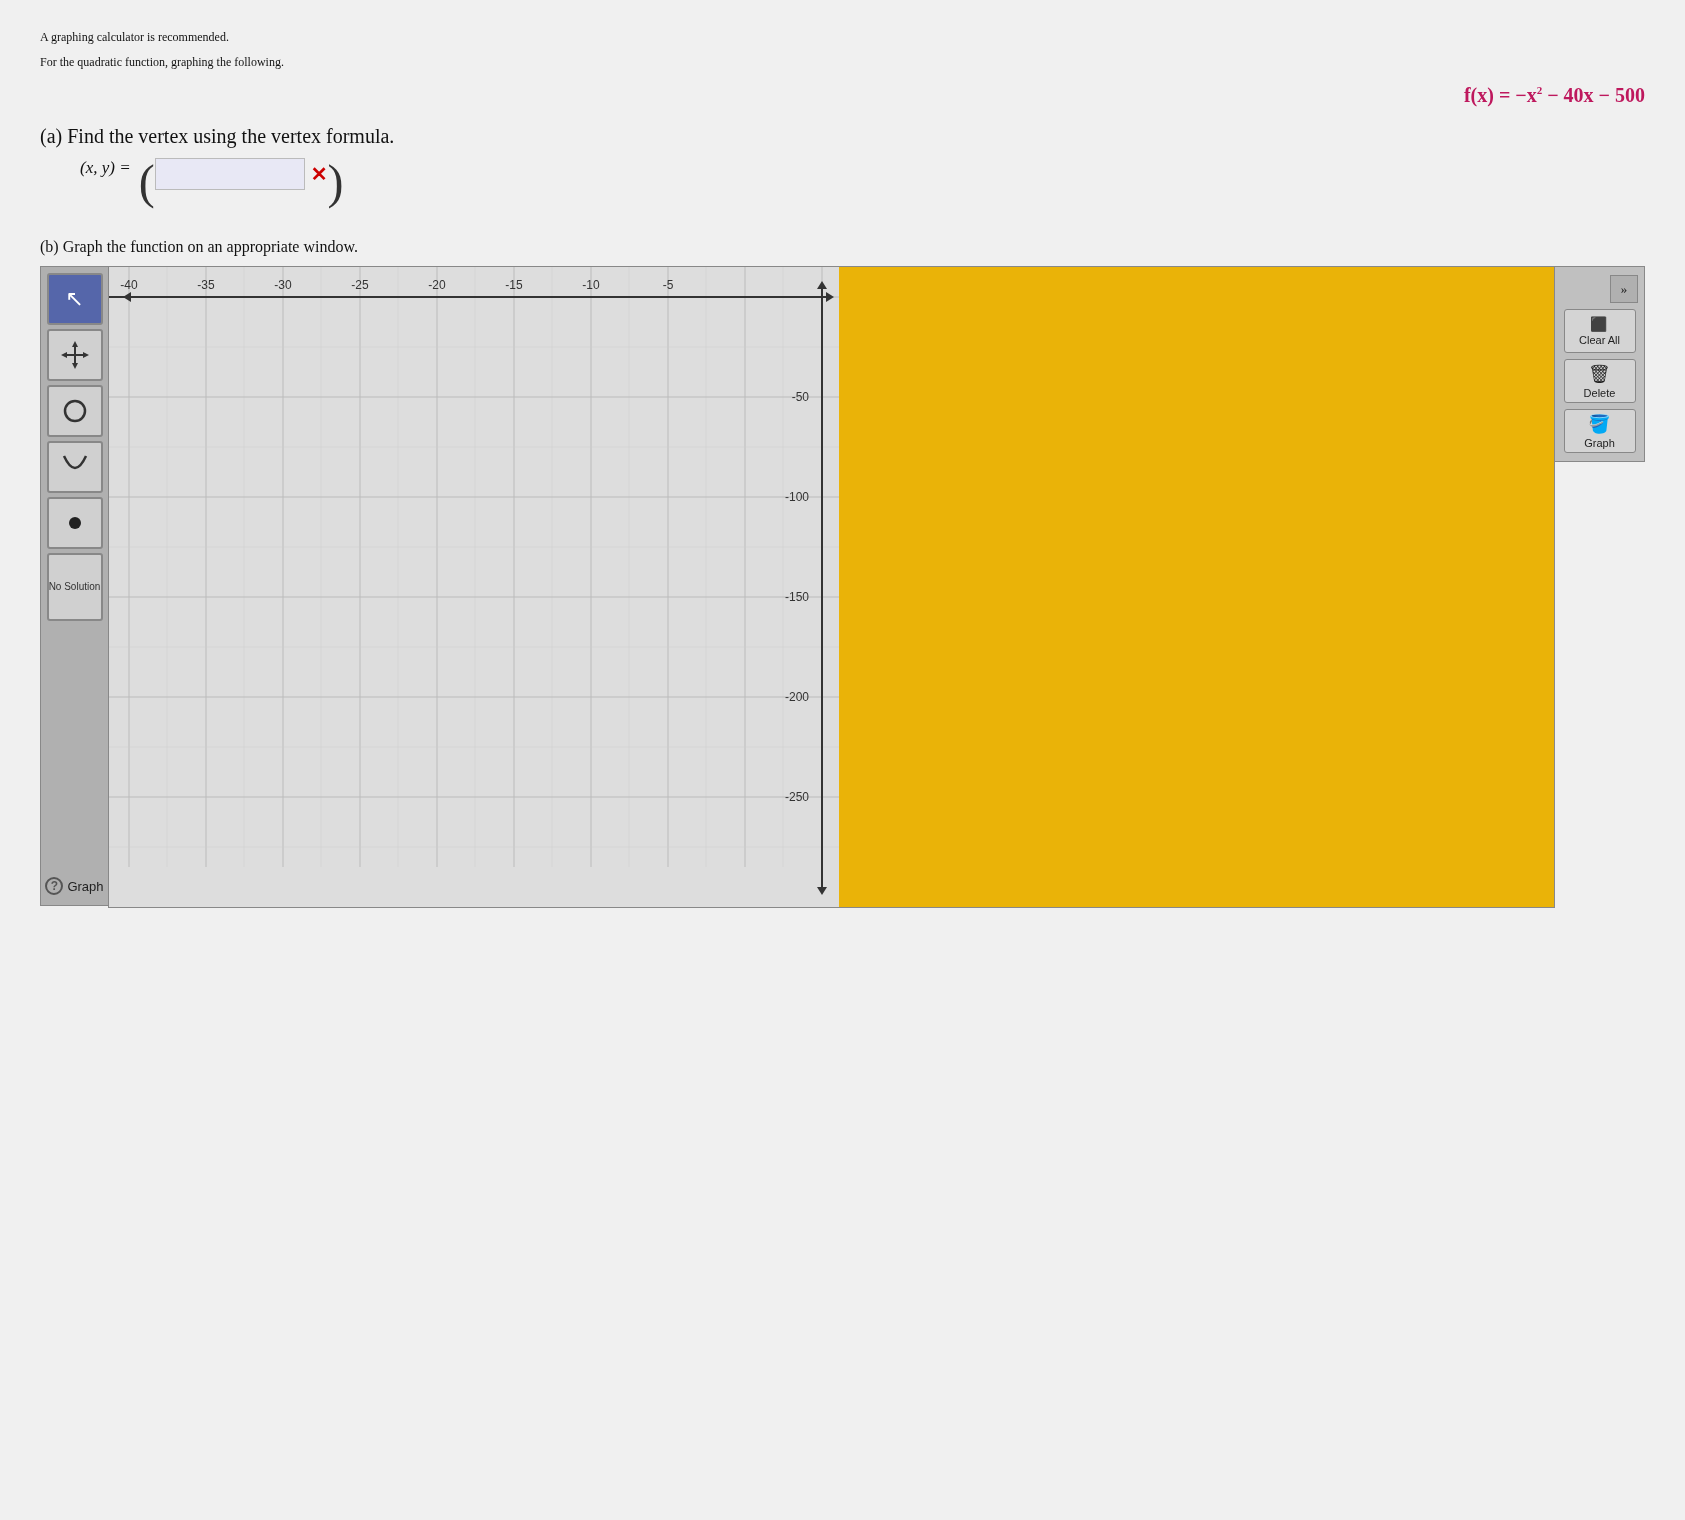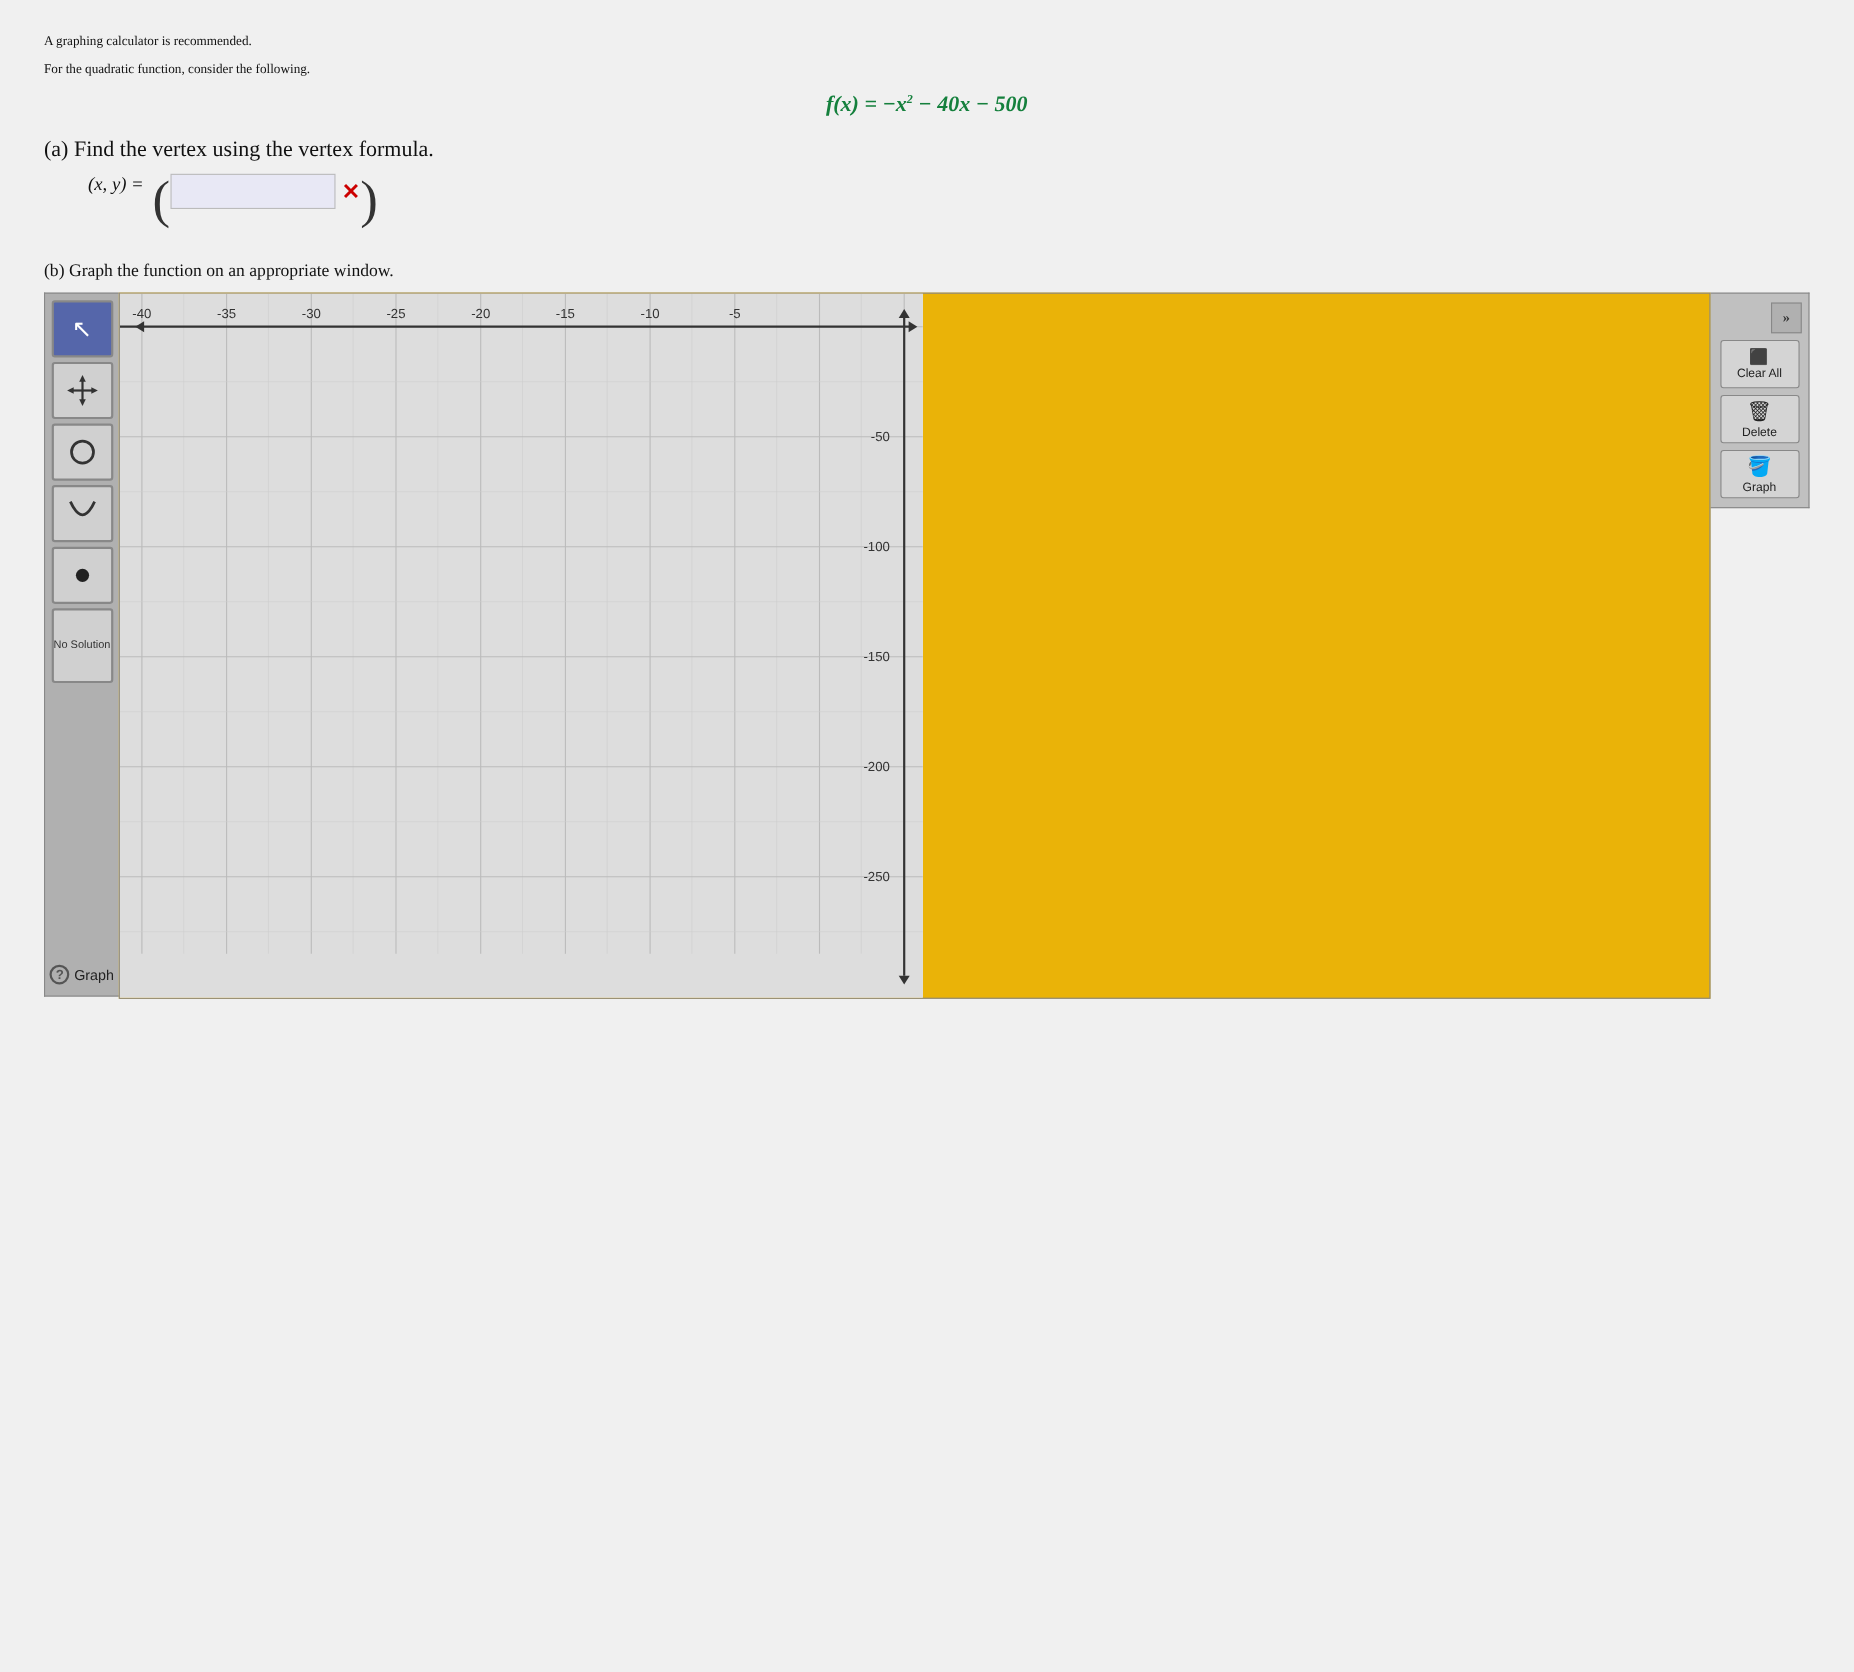--- a/index.html
+++ b/index.html
@@ -5,26 +5,25 @@
     * { box-sizing: border-box; margin: 0; padding: 0; }
     body {
       font-family: Georgia, 'Times New Roman', serif;
       background: #f0f0f0;
       padding: 30px 40px;
       font-size: 17px;
       color: #111;
     }
     .intro-text { margin-bottom: 10px; font-size: 12px; }
     .function-line {
-      text-align: center;
+      text-align: right;
       font-size: 20px;
       font-weight: bold;
-      color: #15803d;
+      color: #be185d;
       margin: 14px 0 18px 0;
-      font-style: italic;
     }
     .part-label { font-size: 20px; margin-bottom: 8px; }
     .vertex-row {
       display: flex;
       align-items: flex-start;
       margin: 10px 0 32px 40px;
       font-size: 17px;
     }
     .vertex-eq { margin-right: 8px; font-style: italic; }
     .big-paren { font-size: 48px; font-weight: 200; color: #333; line-height: 1; }
@@ -204,21 +203,21 @@
       font-family: Arial, sans-serif;
       color: #222;
       gap: 2px;
     }
     sup { font-size: 11px; }
   </style>
 </head>
 <body>
 
 <p class="intro-text">A graphing calculator is recommended.</p>
-<p class="intro-text">For the quadratic function, consider the following.</p>
+<p class="intro-text">For the quadratic function, graphing the following.</p>
 
 <div class="function-line">
   f(x) = −x<sup>2</sup> − 40x − 500
 </div>
 
 <p class="part-label">(a)  Find the vertex using the vertex formula.</p>
 <div class="vertex-row">
   <span class="vertex-eq">(x, y) =</span>
   <span class="big-paren">(</span>
   <div class="vertex-input-wrap">

